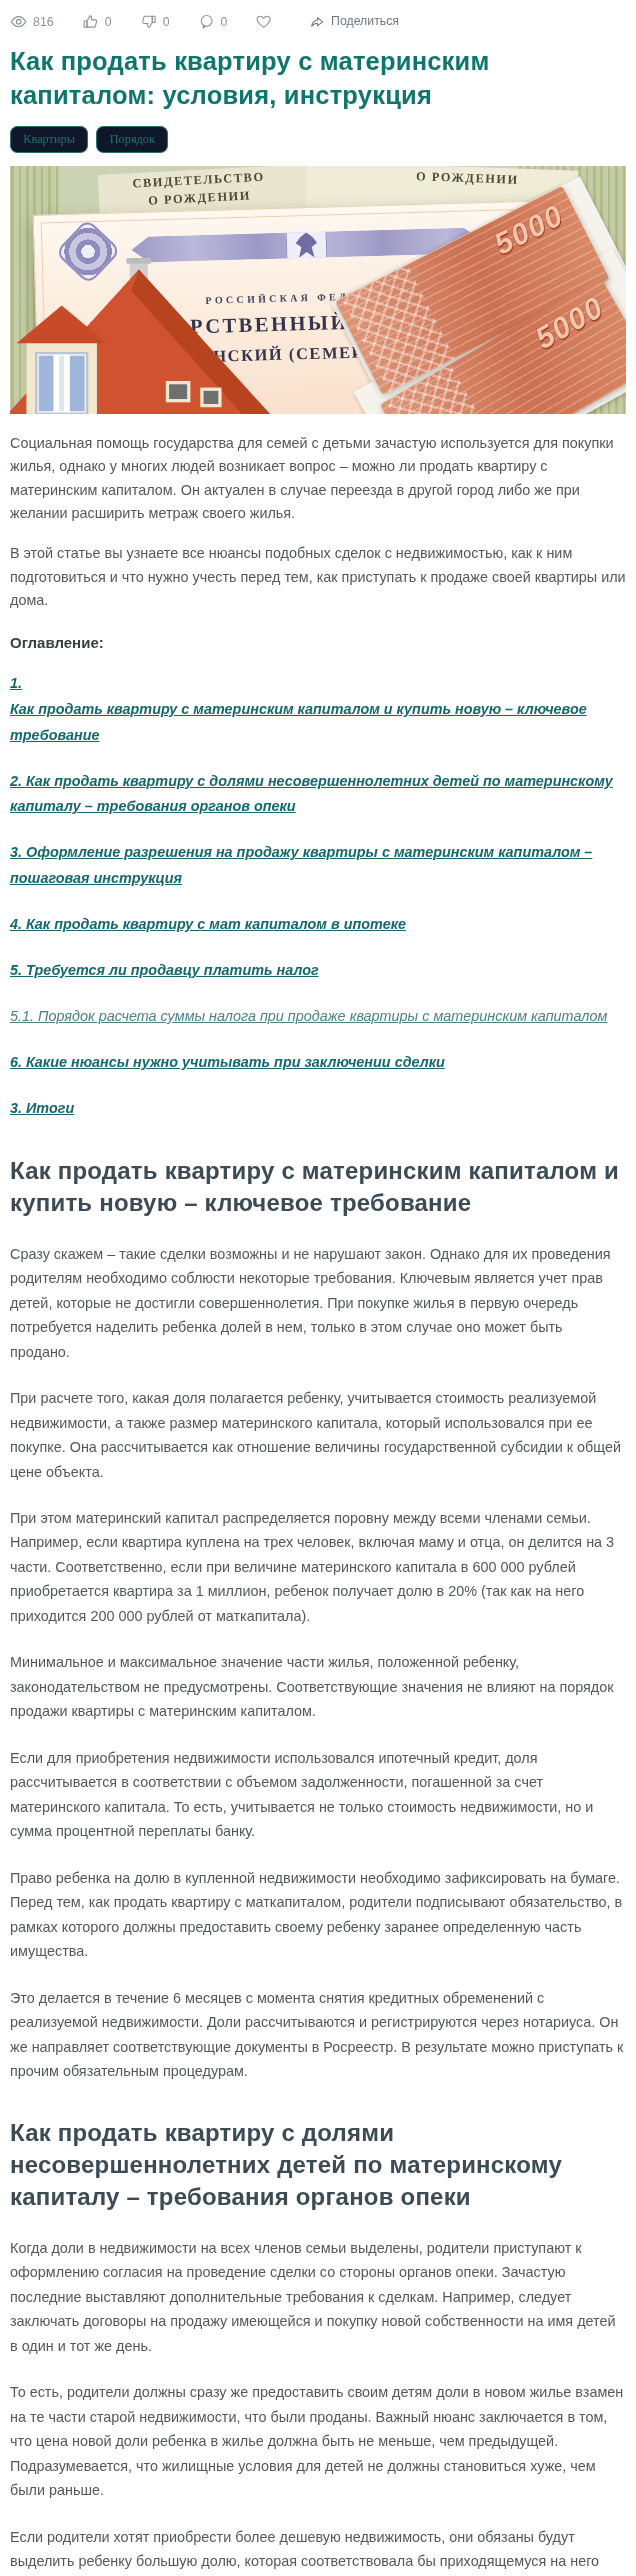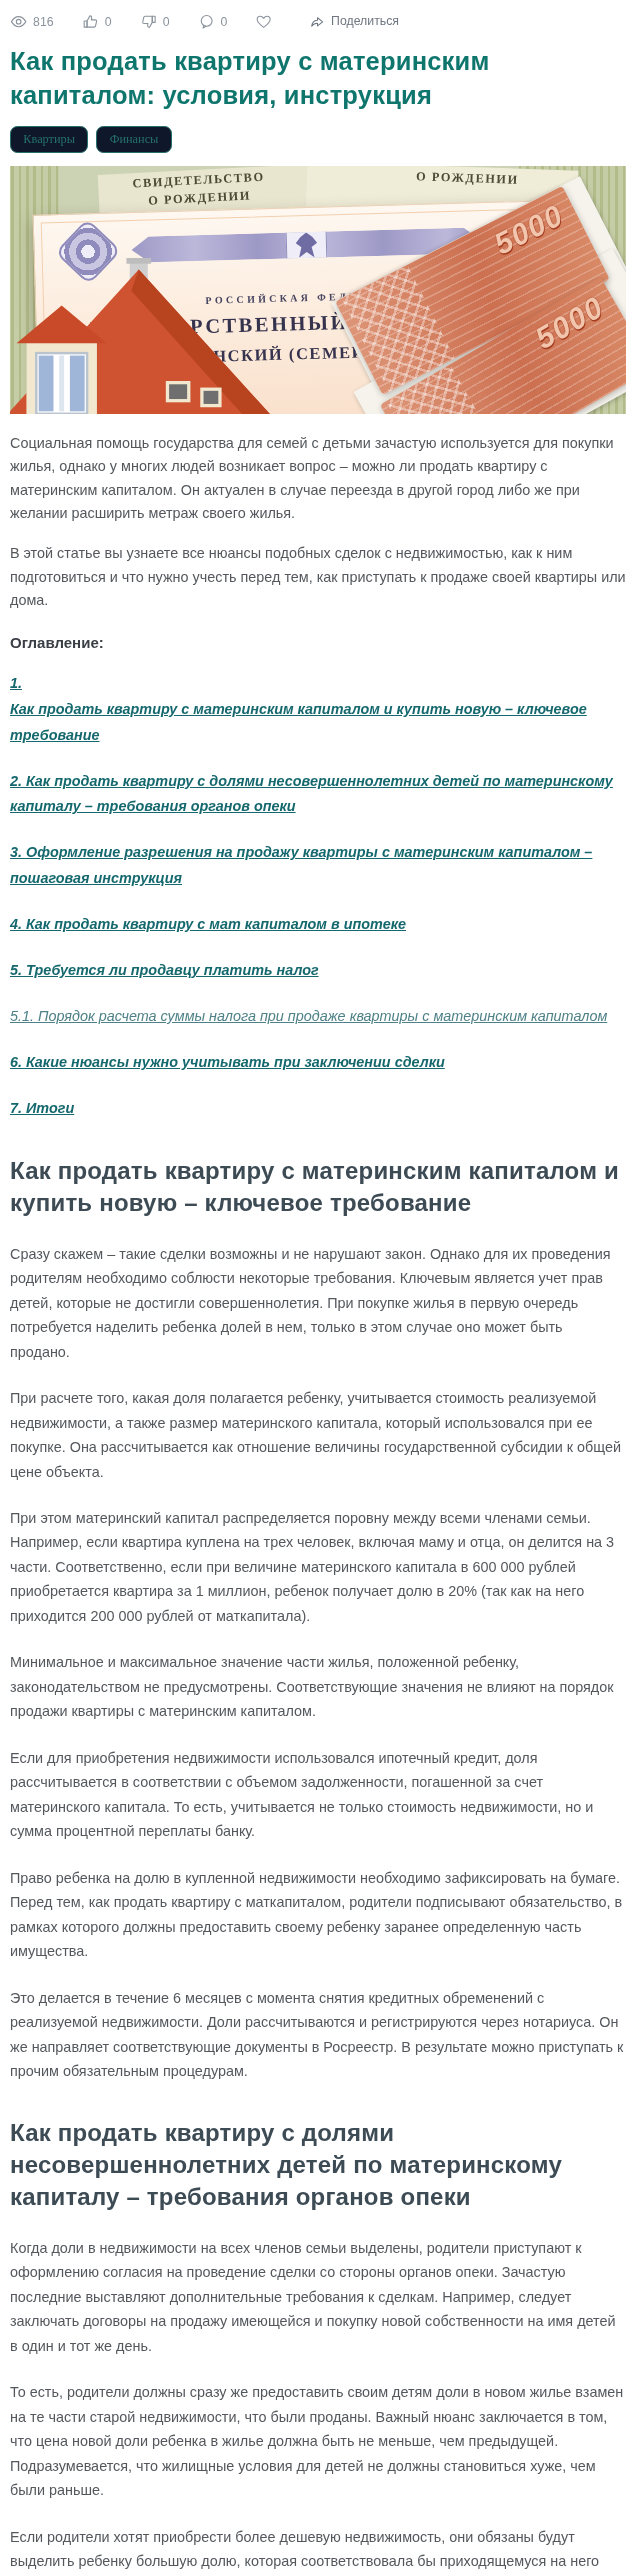--- a/index.html
+++ b/index.html
@@ -110,21 +110,21 @@
           <path d="M4 18 C4.5 12 8 9.5 12.5 9.3 L12.5 5.5 L20 11.5 L12.5 17.5 L12.5 13.5 C9 13.5 6 15 4 18 Z"></path>
         </svg>
       <span>Поделиться</span>
     </div>
   </div>
 
   <h1 class="title">Как продать квартиру с материнским капиталом: условия, инструкция</h1>
 
   <div class="tags">
     <span class="tag">Квартиры</span>
-    <span class="tag">Финансы</span>
+    <span class="tag">Порядок</span>
   </div>
 
   <div class="hero">
     <div class="bg-col left"></div>
     <div class="bg-col right"></div>
     <div class="bgpaper p1"></div>
     <div class="bgpaper p2"></div>
     <div class="bg-title l">СВИДЕТЕЛЬСТВО
 О РОЖДЕНИИ</div>
     <div class="bg-title r">О РОЖДЕНИИ</div>
@@ -184,21 +184,21 @@
   <div class="toc-heading">Оглавление:</div>
   <ul class="toc">
     <li><a>1.
 Как продать квартиру с материнским капиталом и купить новую – ключевое требование</a></li>
     <li><a>2. Как продать квартиру с долями несовершеннолетних детей по материнскому капиталу – требования органов опеки</a></li>
     <li><a>3. Оформление разрешения на продажу квартиры с материнским капиталом – пошаговая инструкция</a></li>
     <li><a>4. Как продать квартиру с мат капиталом в ипотеке</a></li>
     <li><a>5. Требуется ли продавцу платить налог</a></li>
     <li class="sub"><a>5.1. Порядок расчета суммы налога при продаже квартиры с материнским капиталом</a></li>
     <li><a>6. Какие нюансы нужно учитывать при заключении сделки</a></li>
-    <li><a>7. Итоги</a></li>
+    <li><a>3. Итоги</a></li>
   </ul>
 
   <h2 class="section">Как продать квартиру с материнским капиталом и купить новую – ключевое требование</h2>
   <p class="body">Сразу скажем – такие сделки возможны и не нарушают закон. Однако для их проведения родителям необходимо соблюсти некоторые требования. Ключевым является учет прав детей, которые не достигли совершеннолетия. При покупке жилья в первую очередь потребуется наделить ребенка долей в нем, только в этом случае оно может быть продано.</p>
   <p class="body">При расчете того, какая доля полагается ребенку, учитывается стоимость реализуемой недвижимости, а также размер материнского капитала, который использовался при ее покупке. Она рассчитывается как отношение величины государственной субсидии к общей цене объекта.</p>
   <p class="body">При этом материнский капитал распределяется поровну между всеми членами семьи. Например, если квартира куплена на трех человек, включая маму и отца, он делится на 3 части. Соответственно, если при величине материнского капитала в 600 000 рублей приобретается квартира за 1 миллион, ребенок получает долю в 20% (так как на него приходится 200 000 рублей от маткапитала).</p>
   <p class="body">Минимальное и максимальное значение части жилья, положенной ребенку, законодательством не предусмотрены. Соответствующие значения не влияют на порядок продажи квартиры с материнским капиталом.</p>
   <p class="body">Если для приобретения недвижимости использовался ипотечный кредит, доля рассчитывается в соответствии с объемом задолженности, погашенной за счет материнского капитала. То есть, учитывается не только стоимость недвижимости, но и сумма процентной переплаты банку.</p>
   <p class="body">Право ребенка на долю в купленной недвижимости необходимо зафиксировать на бумаге. Перед тем, как продать квартиру с маткапиталом, родители подписывают обязательство, в рамках которого должны предоставить своему ребенку заранее определенную часть имущества.</p>
   <p class="body">Это делается в течение 6 месяцев с момента снятия кредитных обременений с реализуемой недвижимости. Доли рассчитываются и регистрируются через нотариуса. Он же направляет соответствующие документы в Росреестр. В результате можно приступать к прочим обязательным процедурам.</p>

